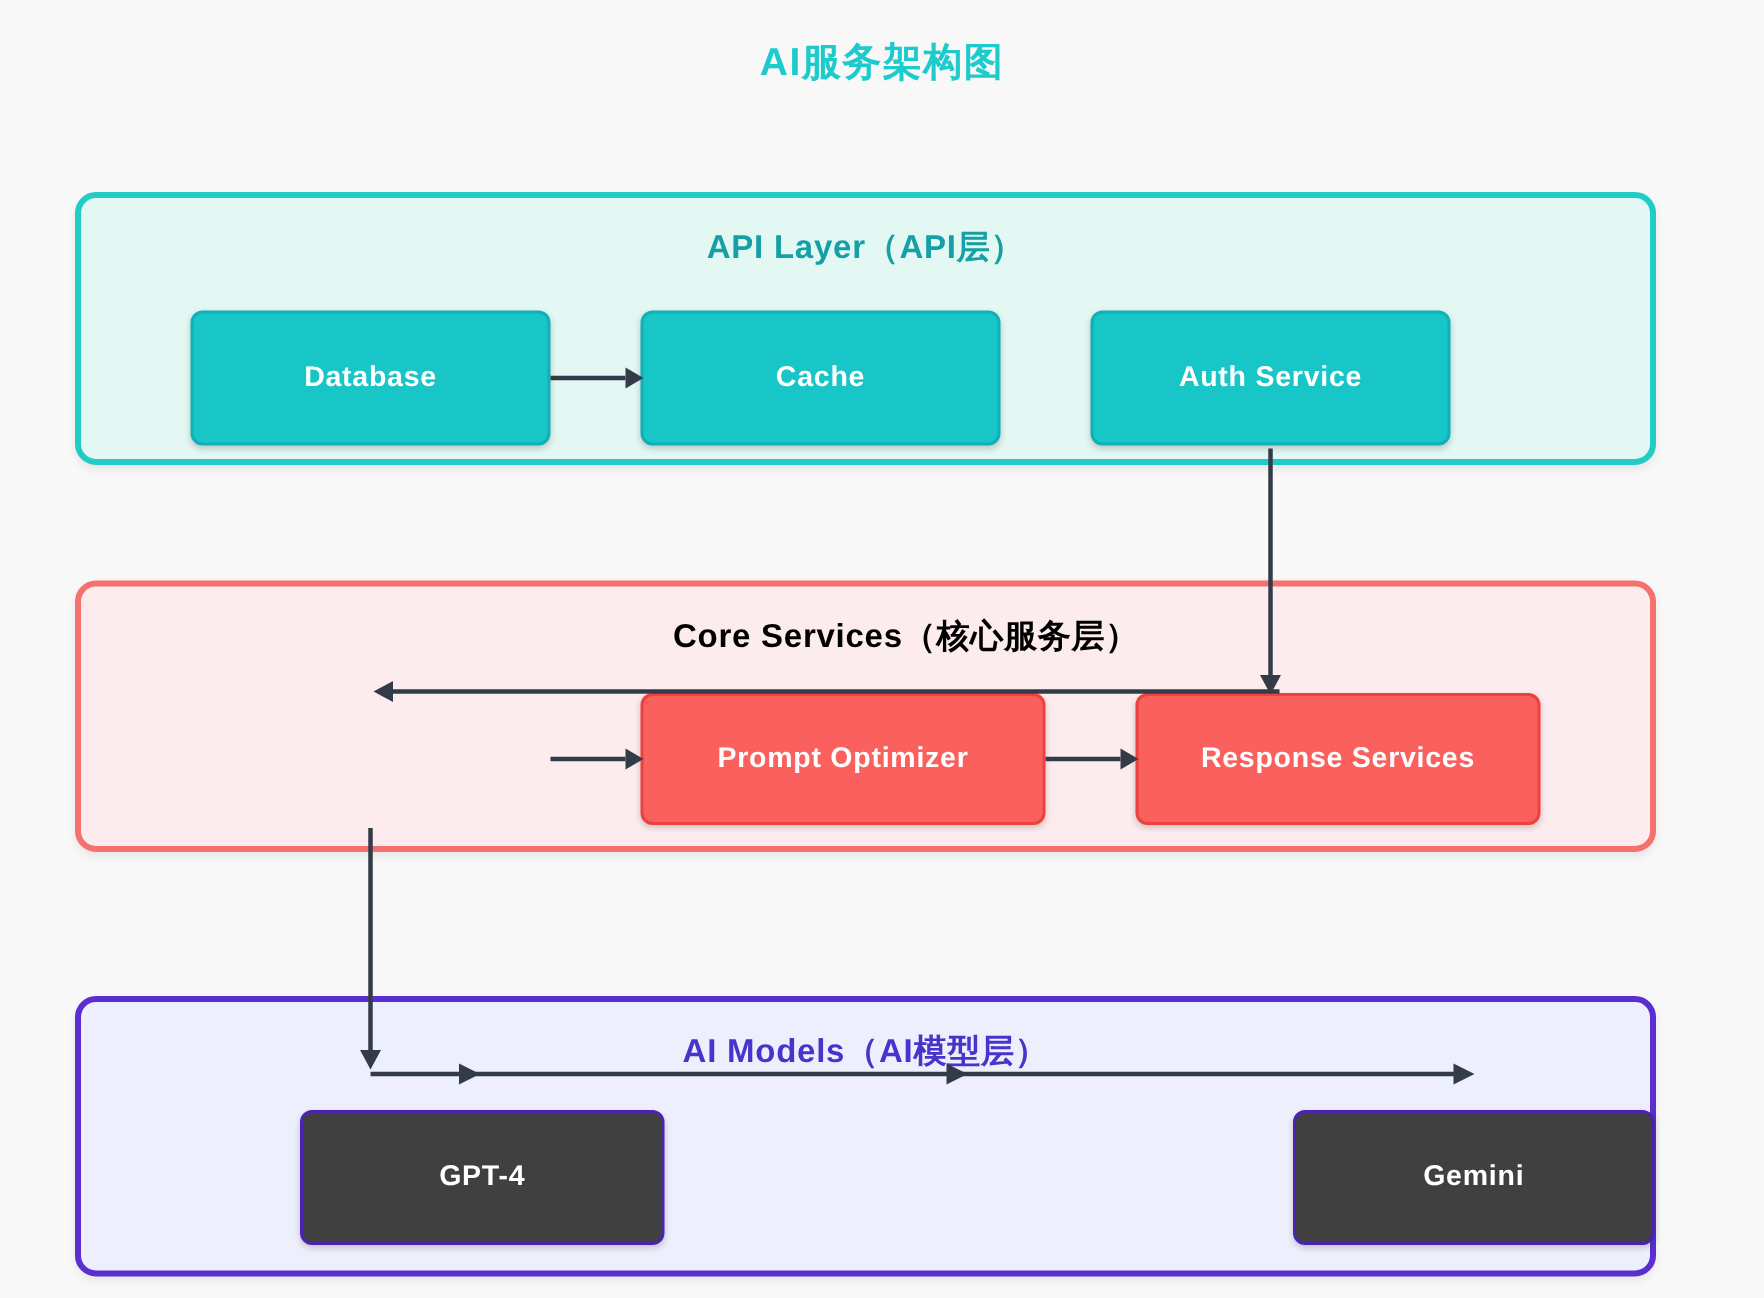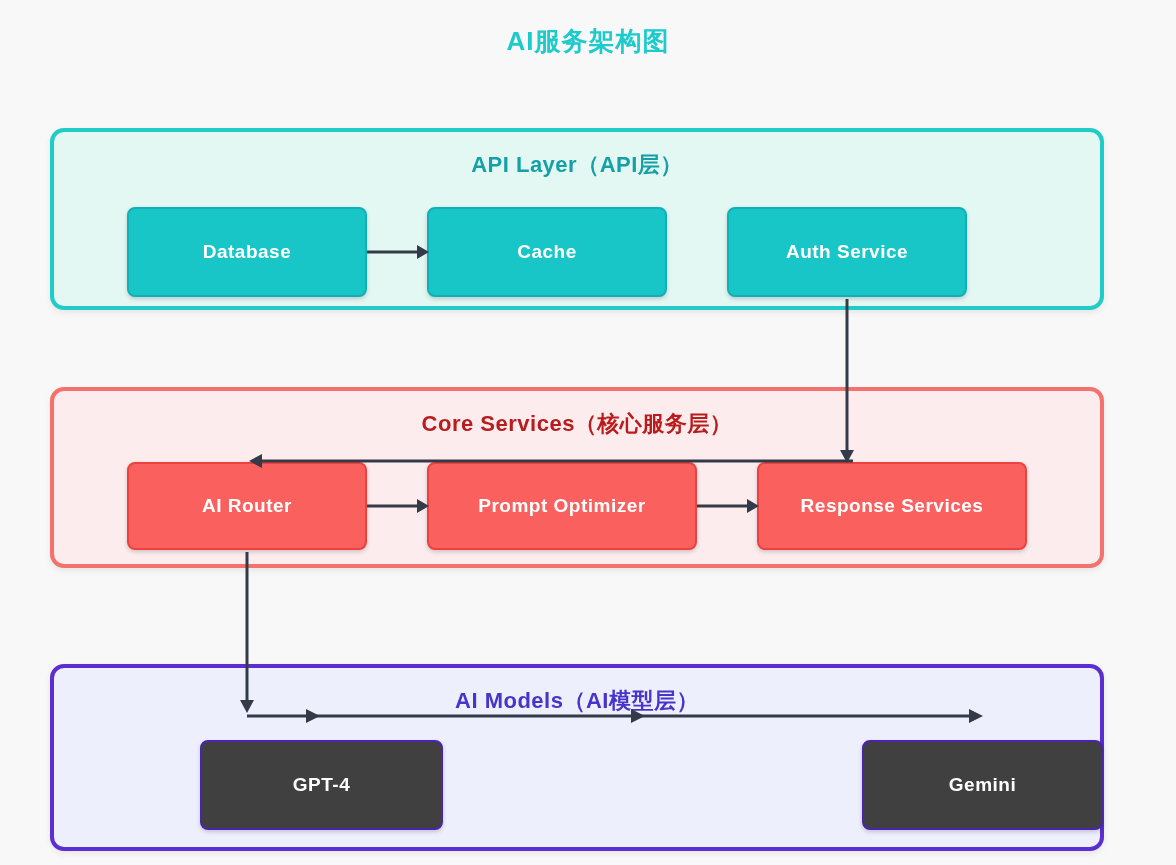--- a/index.html
+++ b/index.html
@@ -16,21 +16,21 @@
     border:4px solid;box-shadow:0 3px 6px rgba(0,0,0,0.07);
   }
   .layer-title{
     position:absolute;left:0;top:18px;width:100%;text-align:center;
     font-size:22px;font-weight:700;letter-spacing:0.5px;
   }
 
   .layer-api{top:128px;height:174px;background:#e4f8f3;border-color:#21ccc6;}
   .layer-api .layer-title{color:#14a0a6;}
   .layer-core{top:387px;height:173px;background:#fdeced;border-color:#f4716d;}
-  .layer-core .layer-title{color:#b91c1c;}
+  .layer-core .layer-title{color:#000000;margin-left:27px;}
   .layer-models{top:664px;height:179px;background:#edeffc;border-color:#5a2ed0;}
   .layer-models .layer-title{color:#4734ca;}
 
   .node{
     position:absolute;height:86px;border-radius:8px;border:2px solid;
     display:flex;align-items:center;justify-content:center;
     color:#ffffff;font-size:19px;font-weight:700;letter-spacing:0.5px;
     box-shadow:0 2px 4px rgba(0,0,0,0.18);
     z-index:2;
   }
@@ -72,23 +72,20 @@
     <div class="node node-teal n-cache">
       <span>Cache</span>
     </div>
     <div class="node node-teal n-auth">
       <span>Auth Service</span>
     </div>
   </div>
 
   <div class="layer layer-core">
     <div class="layer-title">Core Services（核心服务层）</div>
-    <div class="node node-coral n-router">
-      <span>AI Router</span>
-    </div>
     <div class="node node-coral n-prompt">
       <span>Prompt Optimizer</span>
     </div>
     <div class="node node-coral n-response">
       <span>Response Services</span>
     </div>
   </div>
 
   <div class="layer layer-models">
     <div class="layer-title">AI Models（AI模型层）</div>

